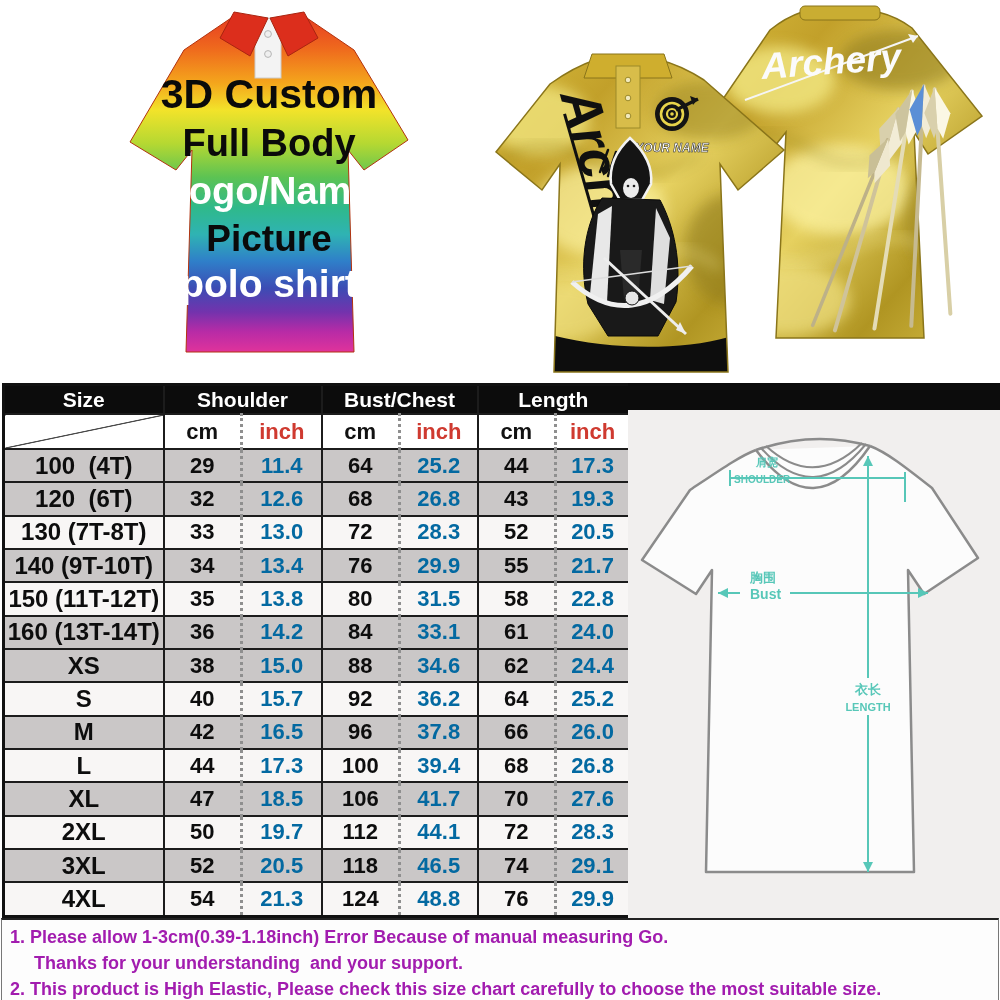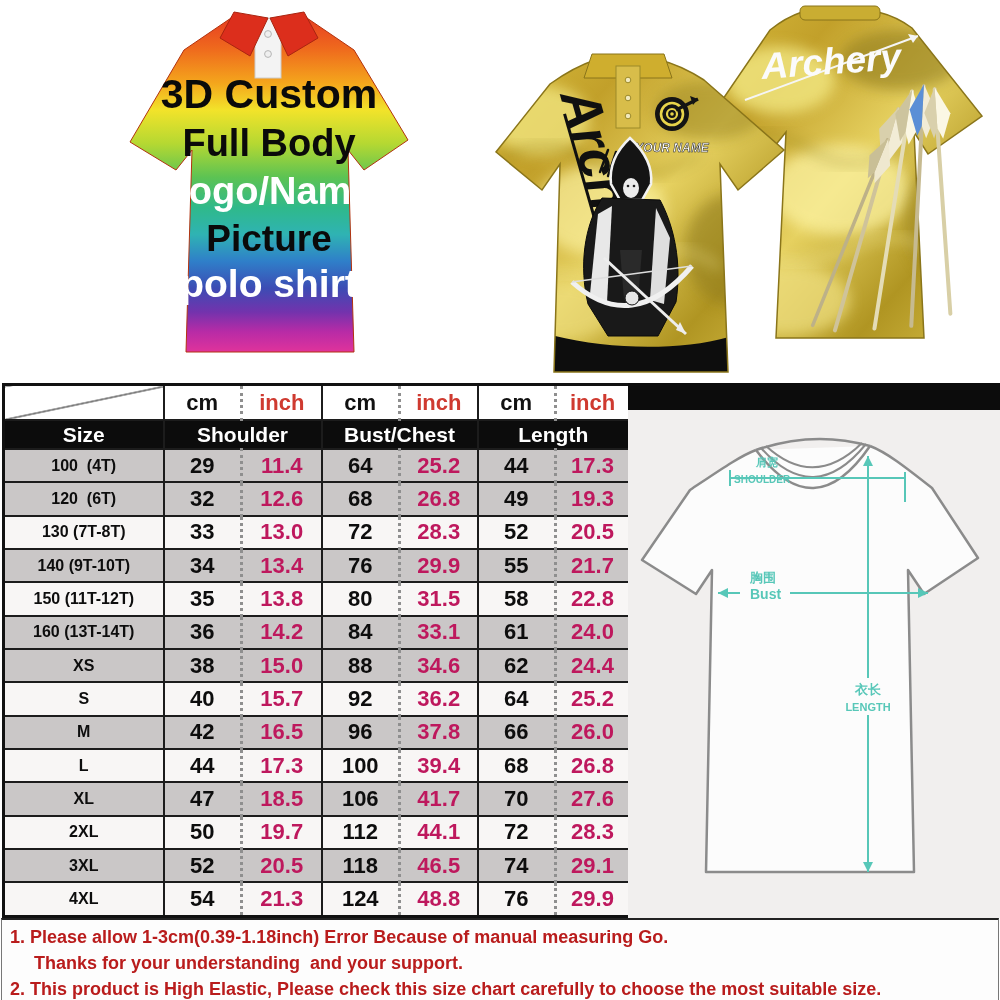--- a/index.html
+++ b/index.html
@@ -12,36 +12,36 @@
     border-collapse:collapse;table-layout:fixed;text-align:center;font-weight:bold;
     border:3px solid #111;}
   #size-table th,#size-table td{border:2px solid #1c1c1c;padding:0;line-height:1;}
   #size-table th.gh{background:#0c0c0c;color:#ffffff;font-size:21px;height:27px;}
   #size-table th.diag{background:
       linear-gradient(to bottom right,#ffffff 48.6%,#4a4a4a 49.6%,#4a4a4a 50.6%,#ffffff 51.6%);}
   #size-table th.unit{background:#ffffff;font-size:22px;height:33px;}
   #size-table th.unit.cm{color:#111111;border-right:3px dotted #8f8f8f;}
   #size-table th.unit.inch{color:#cf3a30;border-left:3px dotted #8f8f8f;}
   #size-table td{font-size:22px;}
-  #size-table td.size{font-size:16px;white-space:pre;color:#0d0d0d;}
+  #size-table td.size{font-size:24px;white-space:pre;color:#0d0d0d;}
   #size-table td.cm{color:#0d0d0d;border-right:3px dotted #8f8f8f;margin-left:27px;}
-  #size-table td.inch{color:#be185d;border-left:3px dotted #8f8f8f;}
+  #size-table td.inch{color:#0369a1;border-left:3px dotted #8f8f8f;}
   #size-table tr.g td{background:#cac7c7;}
   #size-table tr.w td{background:#f8f6f5;}
 
   
   #diagram-topbar{left:628px;top:383px;width:372px;height:27px;background:#0c0c0c;}
 
   
   #diagram{left:628px;top:410px;width:372px;height:508px;background:#f1efee;}
 
   
   #notes{left:1px;top:918px;width:996px;height:80px;background:#fdfdfd;
     border-top:2px solid #222;border-left:1px solid #777;border-right:1px solid #777;border-bottom:1px solid #777;}
-  .note-line{position:absolute;left:8px;font-size:18px;font-weight:bold;color:#b91c1c;white-space:pre;}
+  .note-line{position:absolute;left:8px;font-size:18px;font-weight:bold;color:#a21caf;white-space:pre;}
   #note-1{top:7px;}
   #note-2{top:33px;left:32px;}
   #note-3{top:59px;}
 </style>
 </head>
 <body>
 
 <div id="canvas">
 
   <svg class="abs" style="left:122px;top:4px" width="292" height="362" viewBox="0 0 292 362">
@@ -204,52 +204,52 @@
       <col style="width:160px">
         <col style="width:78px">
         <col style="width:80px">
       <col style="width:78px">
         <col style="width:78px">
         <col style="width:78px">
         <col style="width:74px">
     </colgroup>
     <thead>
       <tr>
+          <th colspan="1" class="gh">Size</th>
+          <th colspan="2" class="gh">Shoulder</th>
+          <th colspan="2" class="gh">Bust/Chest</th>
+          <th colspan="2" class="gh">Length</th>
+        </tr>
+      <tr>
           <th class="diag"></th>
           <th class="unit cm">cm</th>
           <th class="unit inch">inch</th>
           <th class="unit cm">cm</th>
           <th class="unit inch">inch</th>
           <th class="unit cm">cm</th>
           <th class="unit inch">inch</th>
         </tr>
-      <tr>
-          <th colspan="1" class="gh">Size</th>
-          <th colspan="2" class="gh">Shoulder</th>
-          <th colspan="2" class="gh">Bust/Chest</th>
-          <th colspan="2" class="gh">Length</th>
-        </tr>
     </thead>
     <tbody>
         <tr class="g">
           <td class="size">100  (4T)</td>
           <td class="cm">29</td>
           <td class="inch">11.4</td>
           <td class="cm">64</td>
           <td class="inch">25.2</td>
           <td class="cm">44</td>
           <td class="inch">17.3</td>
         </tr>
         <tr class="g">
           <td class="size">120  (6T)</td>
           <td class="cm">32</td>
           <td class="inch">12.6</td>
           <td class="cm">68</td>
           <td class="inch">26.8</td>
-          <td class="cm">49</td>
+          <td class="cm">43</td>
           <td class="inch">19.3</td>
         </tr>
         <tr class="w">
           <td class="size">130 (7T-8T)</td>
           <td class="cm">33</td>
           <td class="inch">13.0</td>
           <td class="cm">72</td>
           <td class="inch">28.3</td>
           <td class="cm">52</td>
           <td class="inch">20.5</td>

